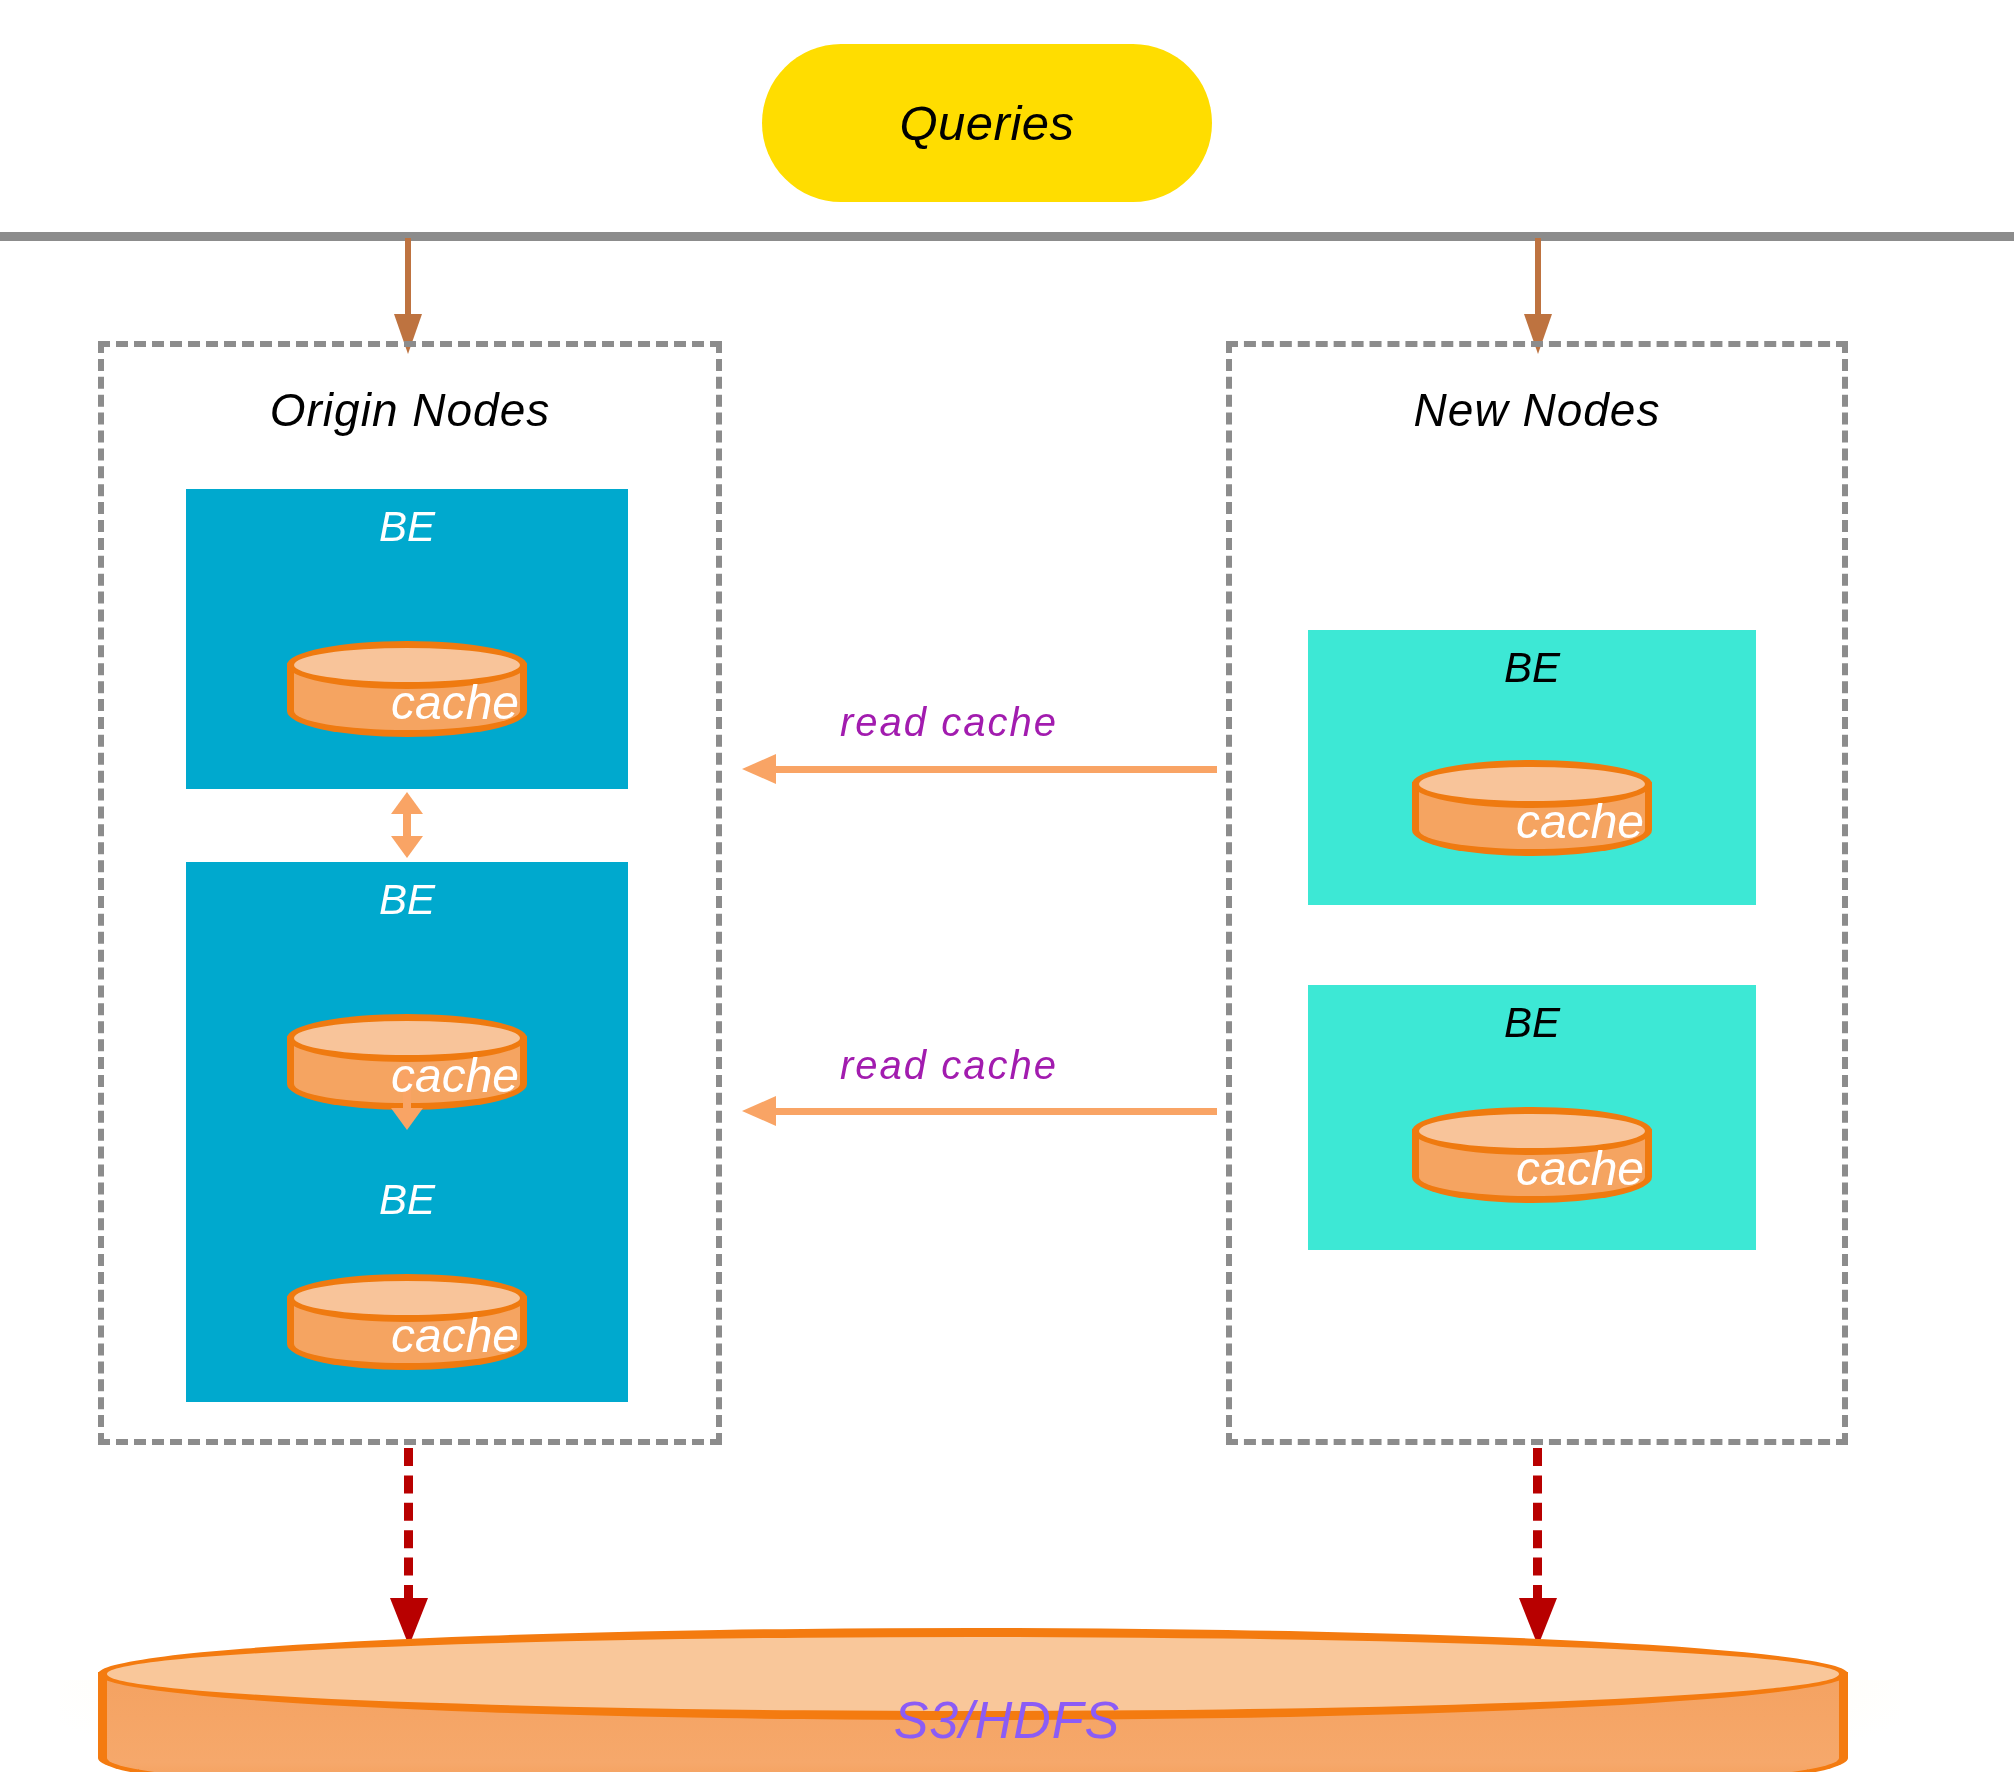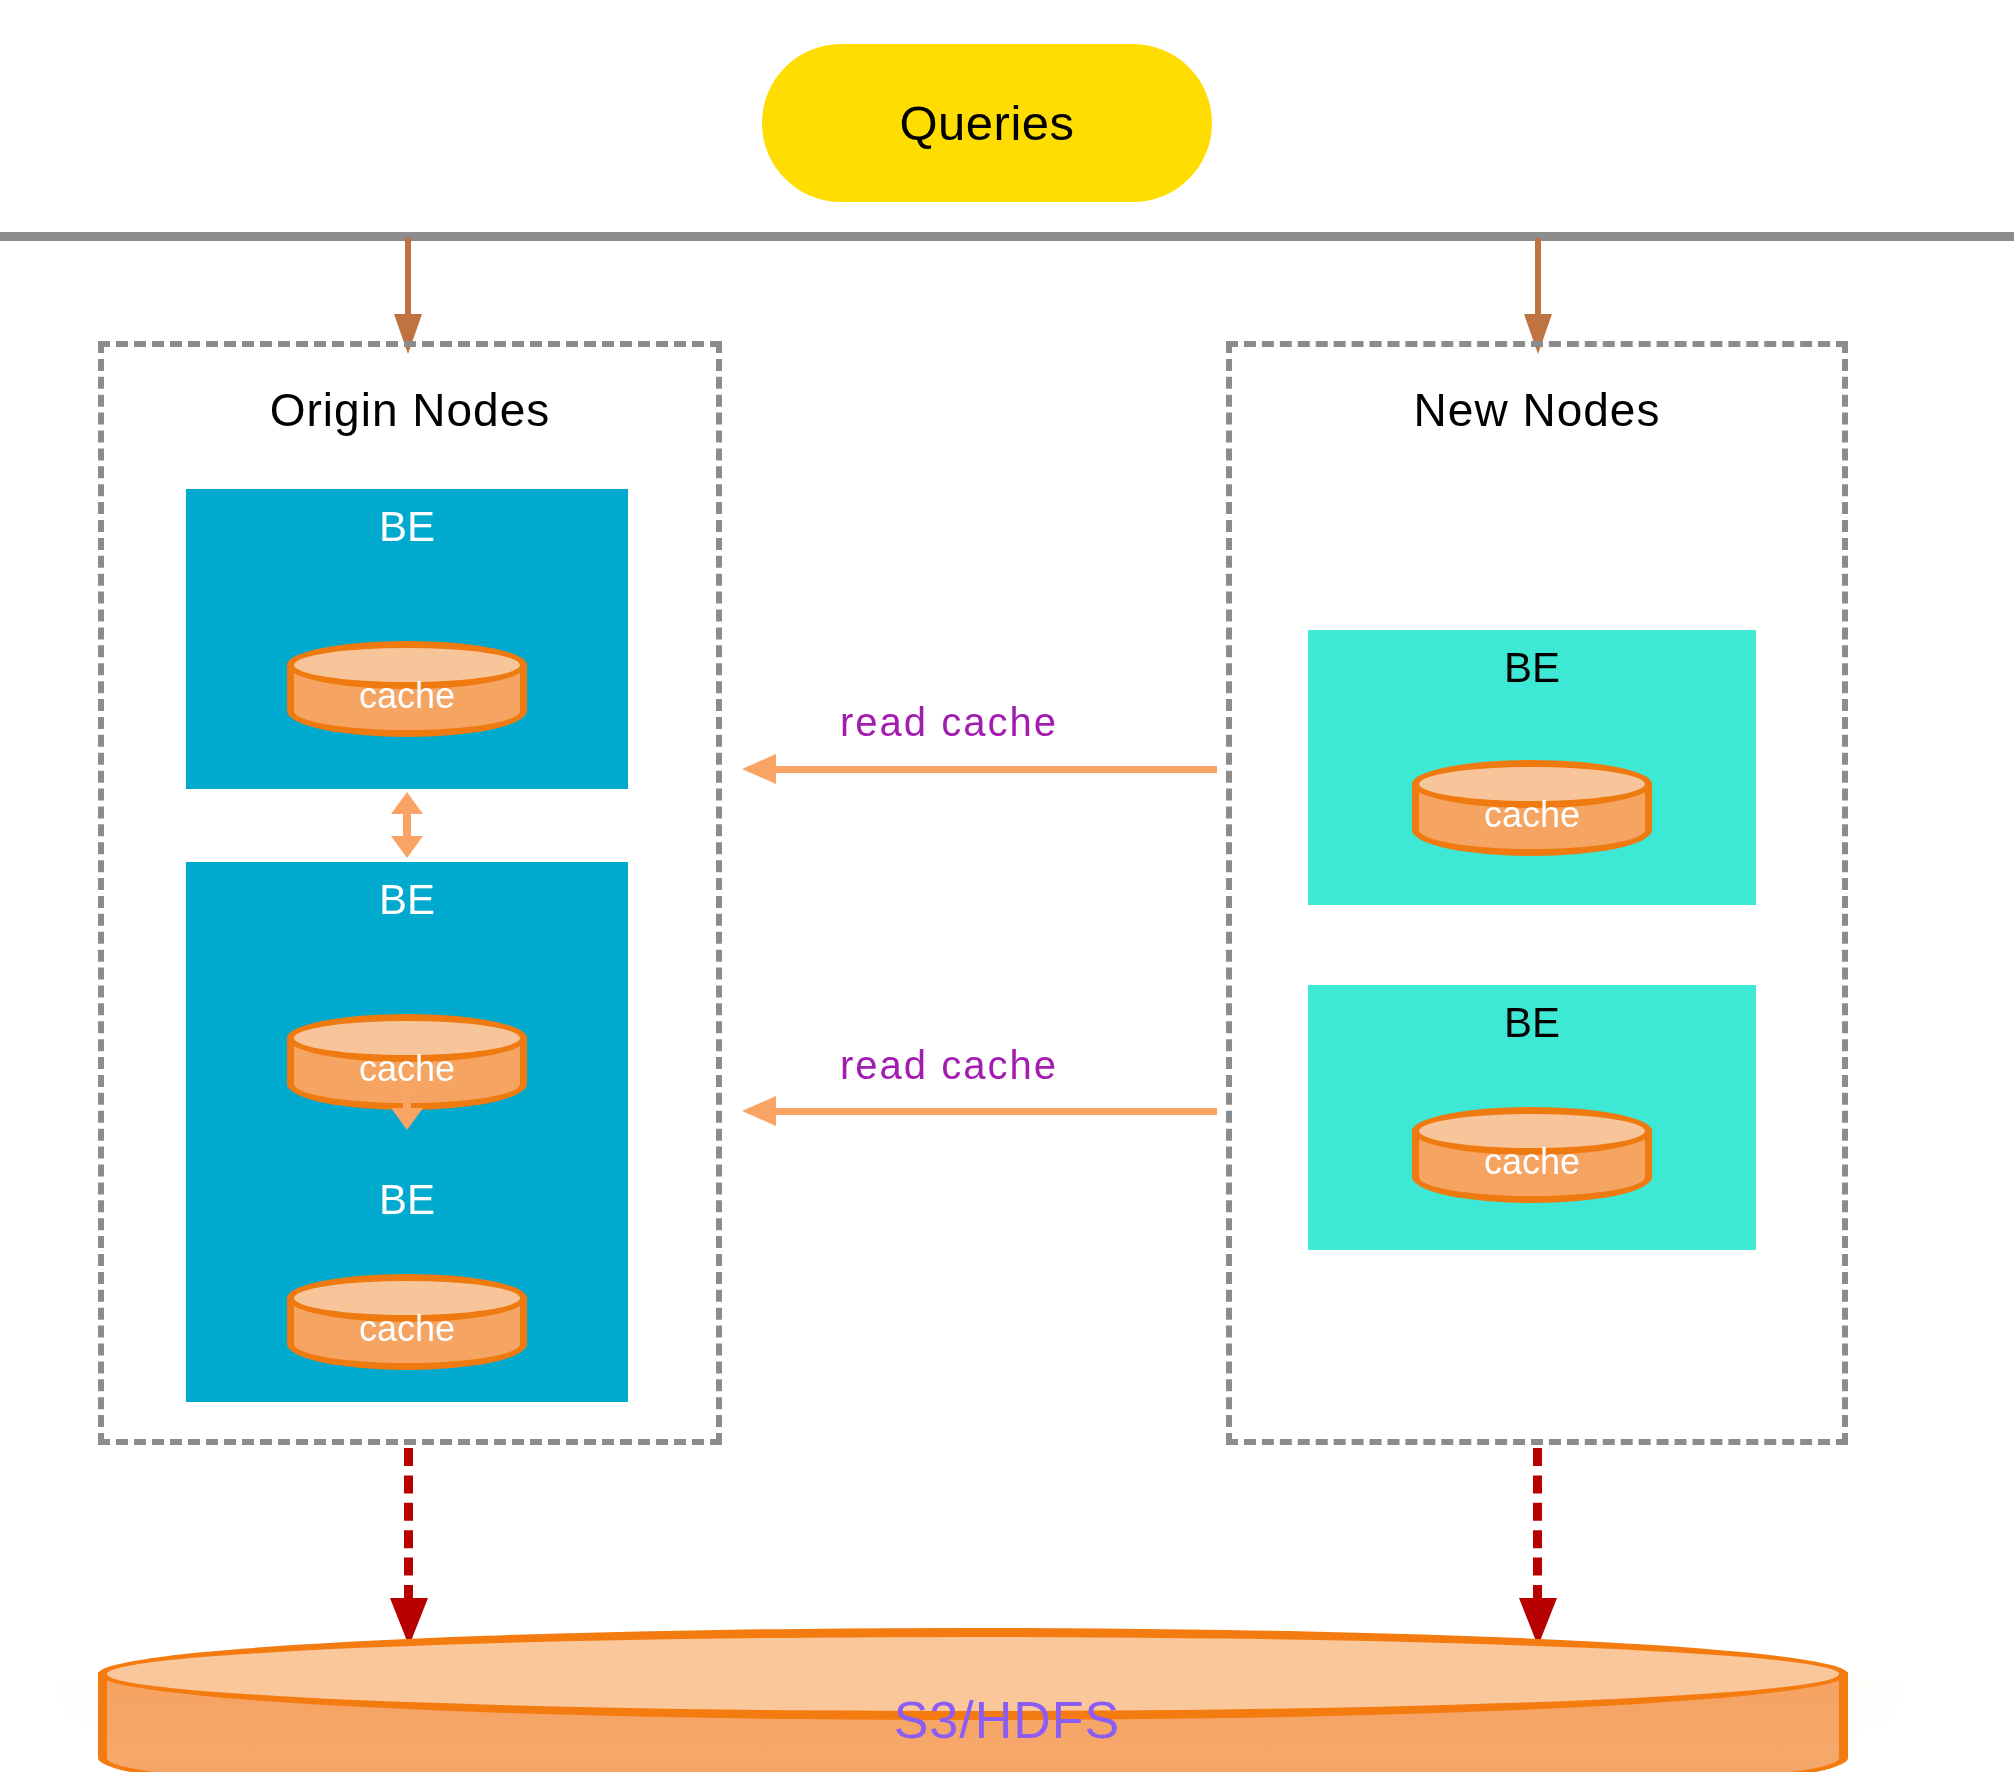--- a/index.html
+++ b/index.html
@@ -10,20 +10,21 @@
   }
   body {
     font-family: "Liberation Sans", sans-serif;
   }
   #stage {
     position: relative;
     width: 2014px;
     height: 1772px;
     background: #ffffff;
     overflow: hidden;
+    font-style: italic;
   }
 
   
   .queries-pill {
     position: absolute;
     left: 762px;
     top: 44px;
     width: 450px;
     height: 158px;
     background: #FFDD00;
@@ -146,22 +147,23 @@
     border-radius: 50%;
     box-sizing: border-box;
   }
   .cache-cyl .cache-text {
     position: absolute;
     left: 0;
     top: 34px;
     width: 240px;
     text-align: center;
     color: #ffffff;
-    font-size: 36px;
+    font-size: 48px;
     z-index: 3;
+    padding-left: 48px;
   }
 
   
   .sync-arrow {
     position: absolute;
     width: 34px;
     height: 66px;
   }
   .sync-arrow .shaft {
     position: absolute;

